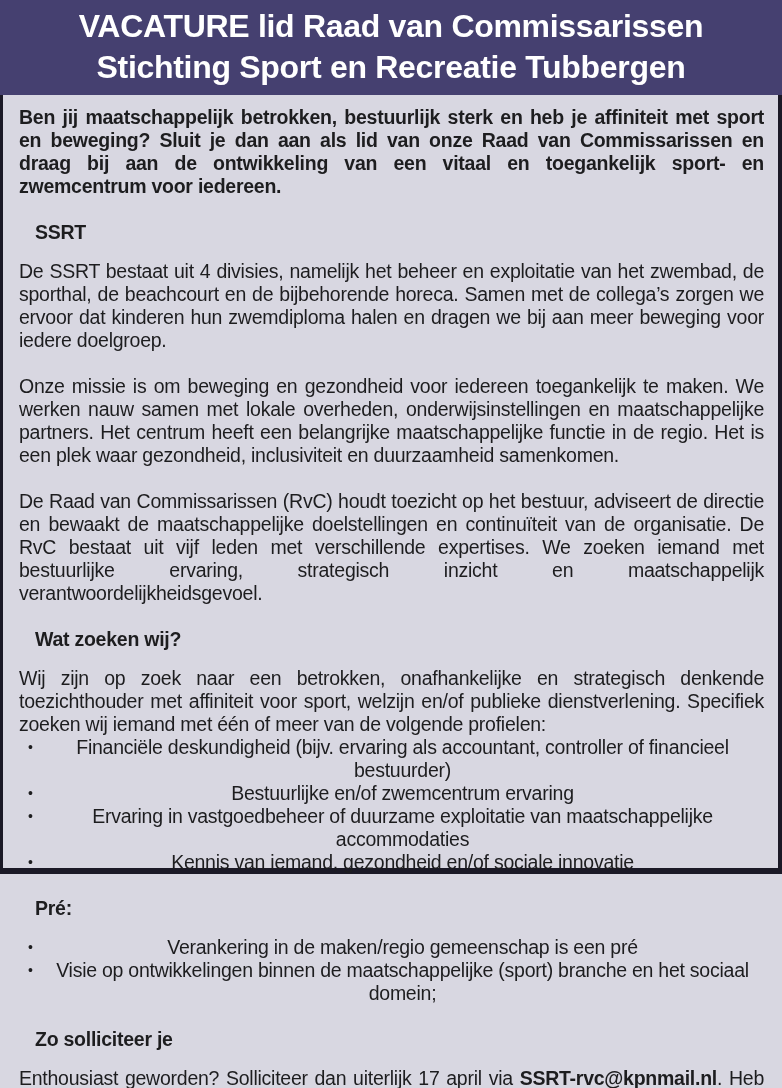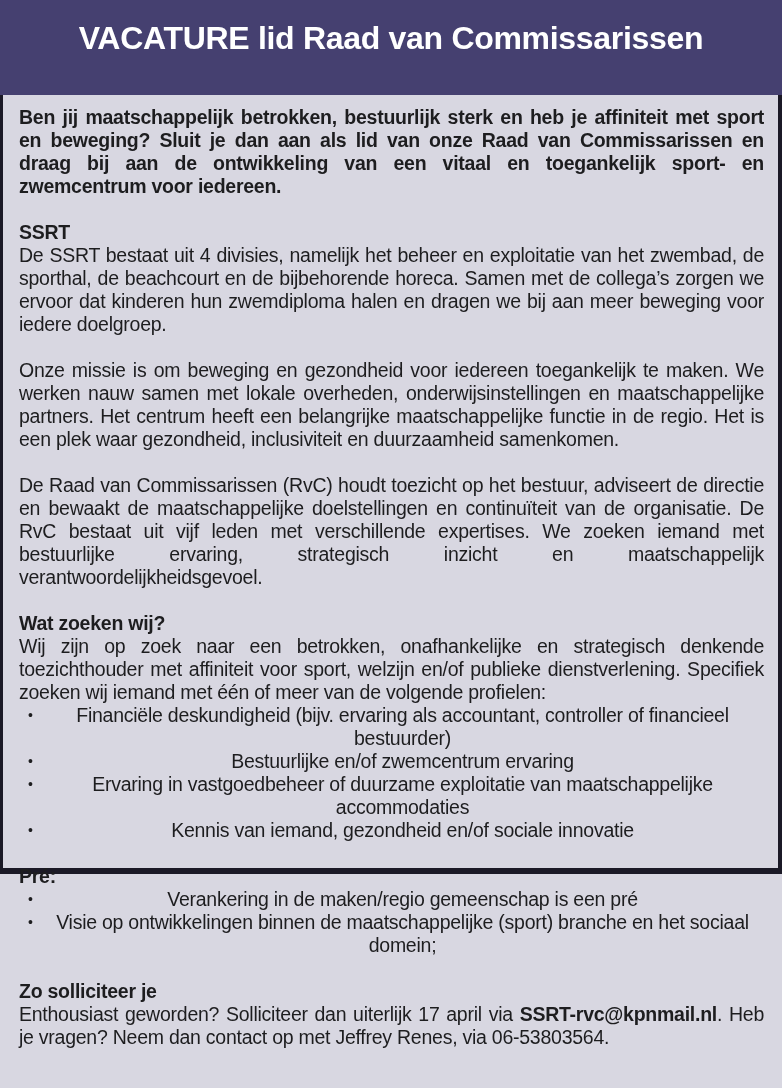--- a/index.html
+++ b/index.html
@@ -19,21 +19,21 @@
   .hdr {
     box-sizing: border-box;
     width: 782px;
     height: 95px;
     background: var(--header-bg, #454070);
     color: var(--header-text, #ffffff);
     text-align: center;
     font-weight: bold;
     font-size: 32px;
     line-height: 41px;
-    padding-top: 18px;
+    padding-top: 6px;
     letter-spacing: -0.3px;
   }
   .panel {
     box-sizing: border-box;
     width: 782px;
     height: 779px;
     background: var(--body-bg, #d8d7e1);
     border-left: 3px solid var(--border, #1b1926);
     border-right: 4px solid var(--border, #1b1926);
     border-bottom: 6px solid var(--border, #1b1926);
@@ -43,21 +43,21 @@
     line-height: 23px;
     letter-spacing: -0.25px;
   }
   .para {
     margin: 0;
     text-align: justify;
   }
   .bold { font-weight: bold; }
   .sec { margin-top: 23px; }
   .heading {
-    margin: 0;
+    margin: 16px;
     font-weight: bold;
     text-align: left;
   }
   ul.bullets {
     list-style: none;
     margin: 0;
     padding: 0;
     text-align: left;
   }
   ul.bullets li {
@@ -77,20 +77,21 @@
     text-align: center;
   }
 </style>
 </head>
 <body>
 
 <div class="page">
 
   <header class="hdr">
     <div>VACATURE lid Raad van Commissarissen</div>
+    <div>Stichting Sport en Recreatie Tubbergen</div>
   </header>
 
   <main class="panel">
 
     <p class="para bold">Ben jij maatschappelijk betrokken, bestuurlijk sterk en heb je affiniteit met sport en beweging? Sluit je dan aan als lid van onze Raad van Commissarissen en draag bij aan de ontwikkeling van een vitaal en toegankelijk sport- en zwemcentrum voor iedereen.</p>
 
     <section class="sec">
       <p class="heading">SSRT</p>
       <p class="para">De SSRT bestaat uit 4 divisies, namelijk het beheer en exploitatie van het zwembad, de sporthal, de beachcourt en de bijbehorende horeca. Samen met de collega’s zorgen we ervoor dat kinderen hun zwemdiploma halen en dragen we bij aan meer beweging voor iedere doelgroep.</p>
     </section>

